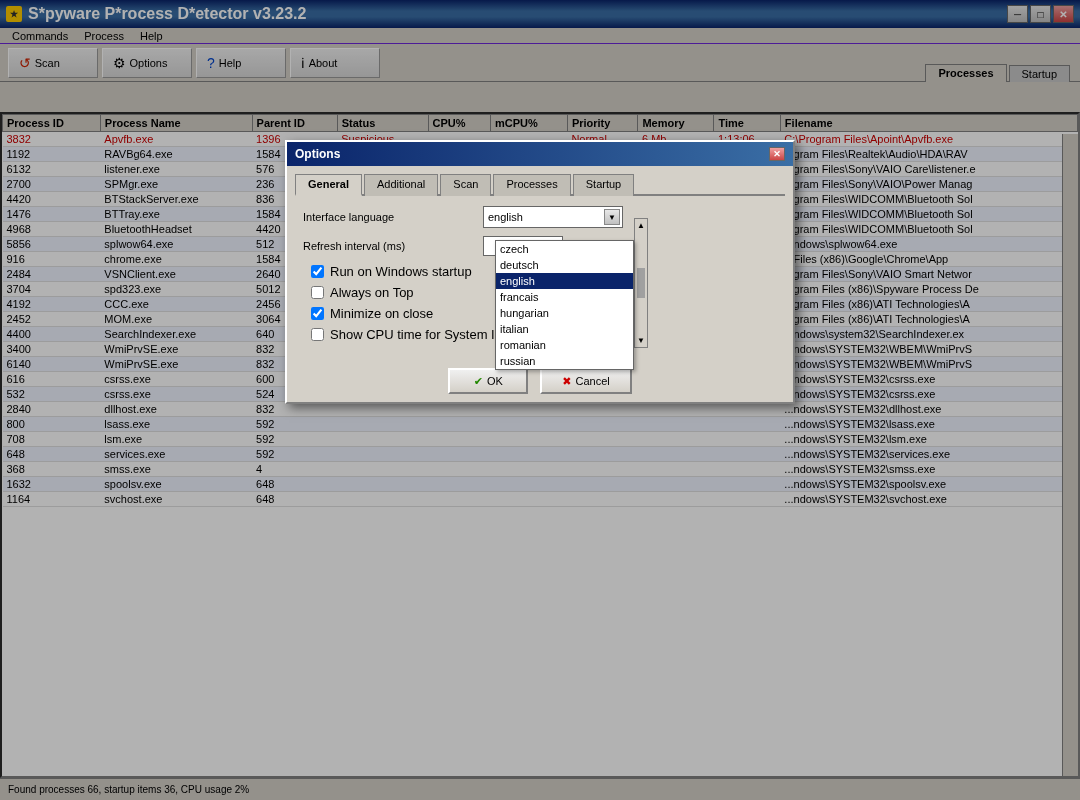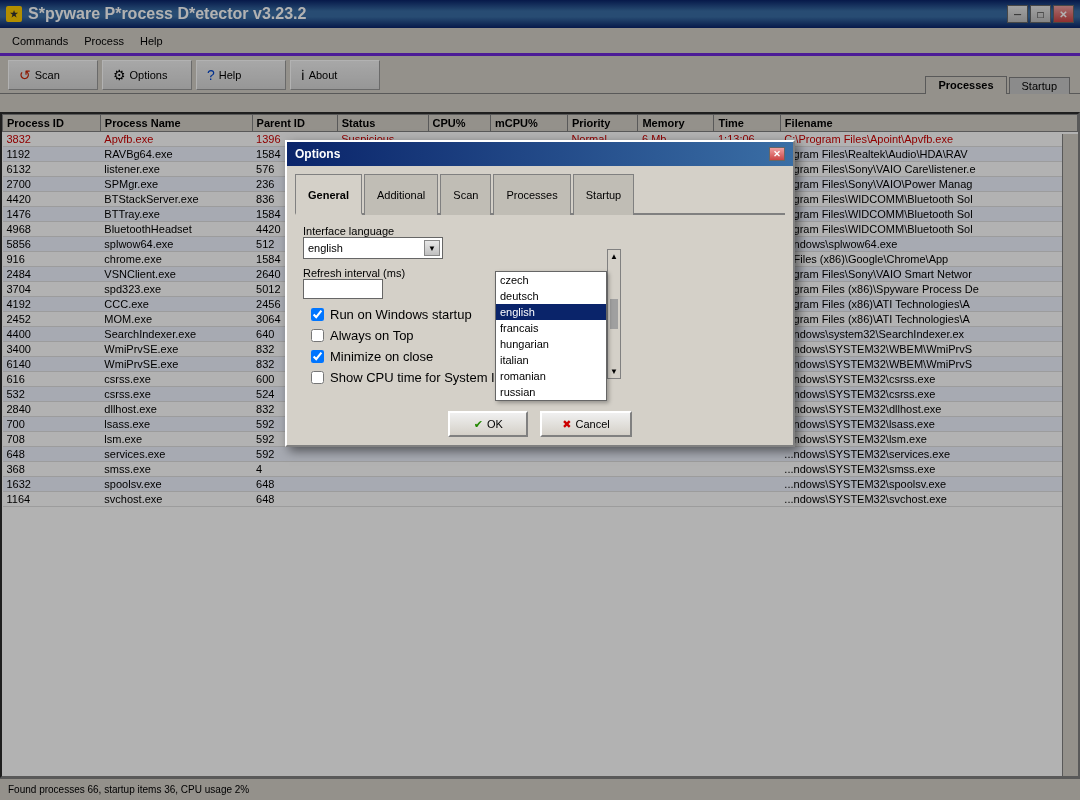--- a/index.html
+++ b/index.html
@@ -45,25 +45,25 @@
       border: 1px solid #666;
       cursor: pointer;
       display: flex; align-items: center; justify-content: center;
       font-size: 10px; font-weight: bold;
     }
     .win-btn.close { background: linear-gradient(to bottom, #f0a0a0, #cc4444); color: white; }
 
     
     .menubar {
       background: #d4d0c8;
-      height: 28px;
+      height: 16px;
       display: flex;
       align-items: center;
       padding: 0 4px;
-      border-bottom: 3px solid #6d28d9;
+      border-bottom: 1px solid #6d28d9;
     }
     .menu-item {
       padding: 2px 8px;
       cursor: pointer;
       font-size: 11px;
     }
 
     
     .toolbar {
       background: #d4d0c8;
@@ -203,42 +203,42 @@
       padding: 8px;
     }
 
     
     .modal-tabs {
       display: flex;
       border-bottom: 2px solid #808080;
       margin-bottom: 10px;
     }
     .modal-tab {
-      padding: 14px 12px;
+      padding: 3px 12px;
       background: #c0bdb5;
       border: 1px solid #808080;
       border-bottom: none;
       cursor: pointer;
       font-size: 11px;
       margin-right: 2px;
       margin-bottom: -2px;
     }
     .modal-tab.active {
       background: #d4d0c8;
       border-bottom: 2px solid #d4d0c8;
       font-weight: bold;
       padding-bottom: 4px;
     }
 
     
     .form-row {
       display: flex;
+      align-items: center;
       margin-bottom: 8px;
       padding: 0 8px;
-      flex-direction: column;
     }
     .form-label {
       width: 180px;
       font-size: 11px;
     }
     .form-control {
       flex: 1;
     }
 
     
@@ -619,21 +619,21 @@
               <td>832</td>
               <td></td>
               <td></td>
               <td></td>
               <td></td>
               <td></td>
               <td></td>
               <td>...ndows\SYSTEM32\dllhost.exe</td>
             </tr>
             <tr>
-              <td>700</td>
+              <td>800</td>
               <td>lsass.exe</td>
               <td>592</td>
               <td></td>
               <td></td>
               <td></td>
               <td></td>
               <td></td>
               <td></td>
               <td>...ndows\SYSTEM32\lsass.exe</td>
             </tr>
@@ -735,21 +735,21 @@
               <span>english</span>
               <div class="dropdown-arrow">▼</div>
             </button>
           </div>
         </div>
       </div>
 
       <div style="position:relative; height:0; padding: 0 8px;">
         <div style="position:absolute; left:200px; top:-18px; z-index:200;">
           <div style="display:flex; position:relative;">
-            <div class="dropdown-list" style="width:112px; position:relative;">
+            <div class="dropdown-list" style="width:139px; position:relative;">
               <div class="dropdown-item">czech</div>
               <div class="dropdown-item">deutsch</div>
               <div class="dropdown-item selected">english</div>
               <div class="dropdown-item">francais</div>
               <div class="dropdown-item">hungarian</div>
               <div class="dropdown-item">italian</div>
               <div class="dropdown-item">romanian</div>
               <div class="dropdown-item">russian</div>
             </div>
             <div style="width:14px; background:#d4d0c8; border:1px solid #808080; display:flex; flex-direction:column; justify-content:space-between; padding:2px 0;">

